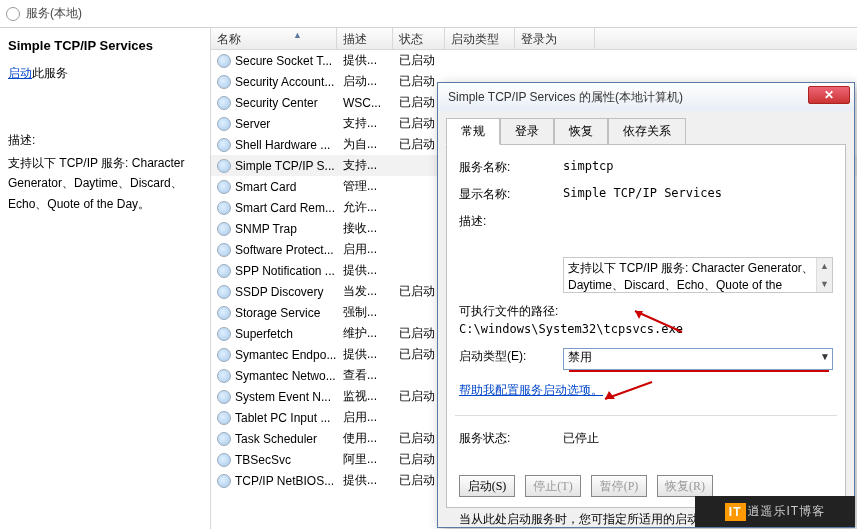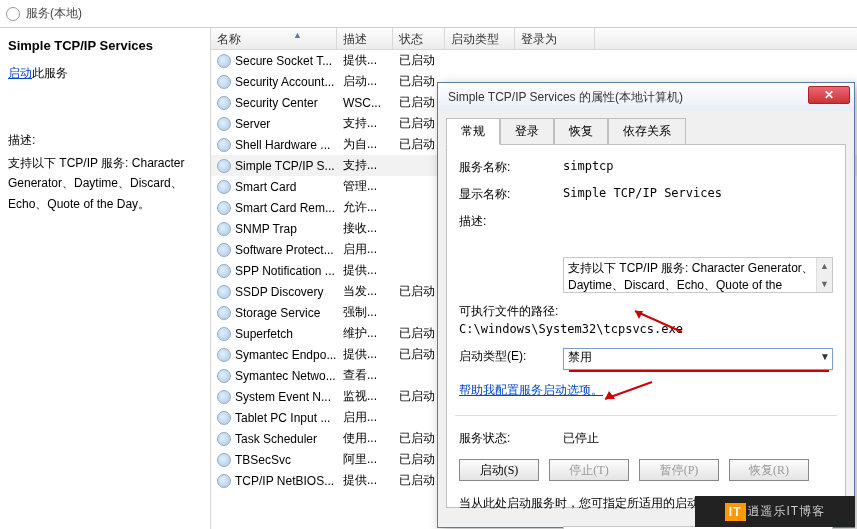--- a/index.html
+++ b/index.html
@@ -46,21 +46,21 @@
 .desc-scroll .arr { height: 16px; text-align: center; font-size: 9px; color: #666; line-height: 16px; }
 .path-section { margin-top: 4px; margin-bottom: 12px; }
 .startup-row { display: flex; position: relative; }
 .startup-select { flex: 1; height: 22px; border: 1px solid #7a9ec7; background: #fff; padding: 0 4px; font-family: SimSun, serif; text-align: left; position: relative; cursor: pointer; }
 .startup-select .dd-arrow { position: absolute; right: 2px; top: 2px; font-size: 10px; color: #333; }
 .red-underline { position: absolute; left: 110px; right: 4px; top: 22px; height: 2px; background: #c00; }
 .help-link { color: #0046cc; text-decoration: underline; margin-top: 12px; display: inline-block; cursor: pointer; }
 .hr { border-top: 1px solid #ddd; margin: 16px -4px 14px -4px; }
 .status-row { display: flex; align-items: center; position: relative; }
 .btn-row { display: flex; gap: 10px; margin-top: 12px; }
-.btn { width: 80px; height: 22px; border: 1px solid #888; background: linear-gradient(#fdfdfd,#e4e4e4); cursor: pointer; font-family: SimSun, serif; }
+.btn { width: 56px; height: 22px; border: 1px solid #888; background: linear-gradient(#fdfdfd,#e4e4e4); cursor: pointer; font-family: SimSun, serif; margin-top: 16px; }
 .btn:disabled { color: #999; cursor: default; }
 .note { margin-top: 14px; }
 .param-row { display: flex; align-items: center; margin-top: 14px; }
 .param-input { flex: 1; height: 20px; border: 1px solid #c8c8c8; background: #fff; padding: 0 3px; }
 .dlg-footer { position: absolute; right: 10px; bottom: 6px; display: flex; gap: 8px; align-items: center; }
 .ok-btn { width: 74px; height: 22px; border: 1px solid #7a9ec7; background: linear-gradient(#fdfdfd,#e4e4e4); cursor: pointer; font-family: SimSun, serif; }
 .watermark { position: absolute; right: 2px; bottom: 2px; width: 160px; height: 31px; background: #222; color: #ccc; display: flex; align-items: center; justify-content: center; font-size: 11px; letter-spacing: 1px; }
 .wm-orange { background: #f90; color: #fff; padding: 2px 4px; margin-right: 2px; font-weight: bold; }
 .red-arrow { position: absolute; pointer-events: none; }
 .red-arrow svg { overflow: visible; }

